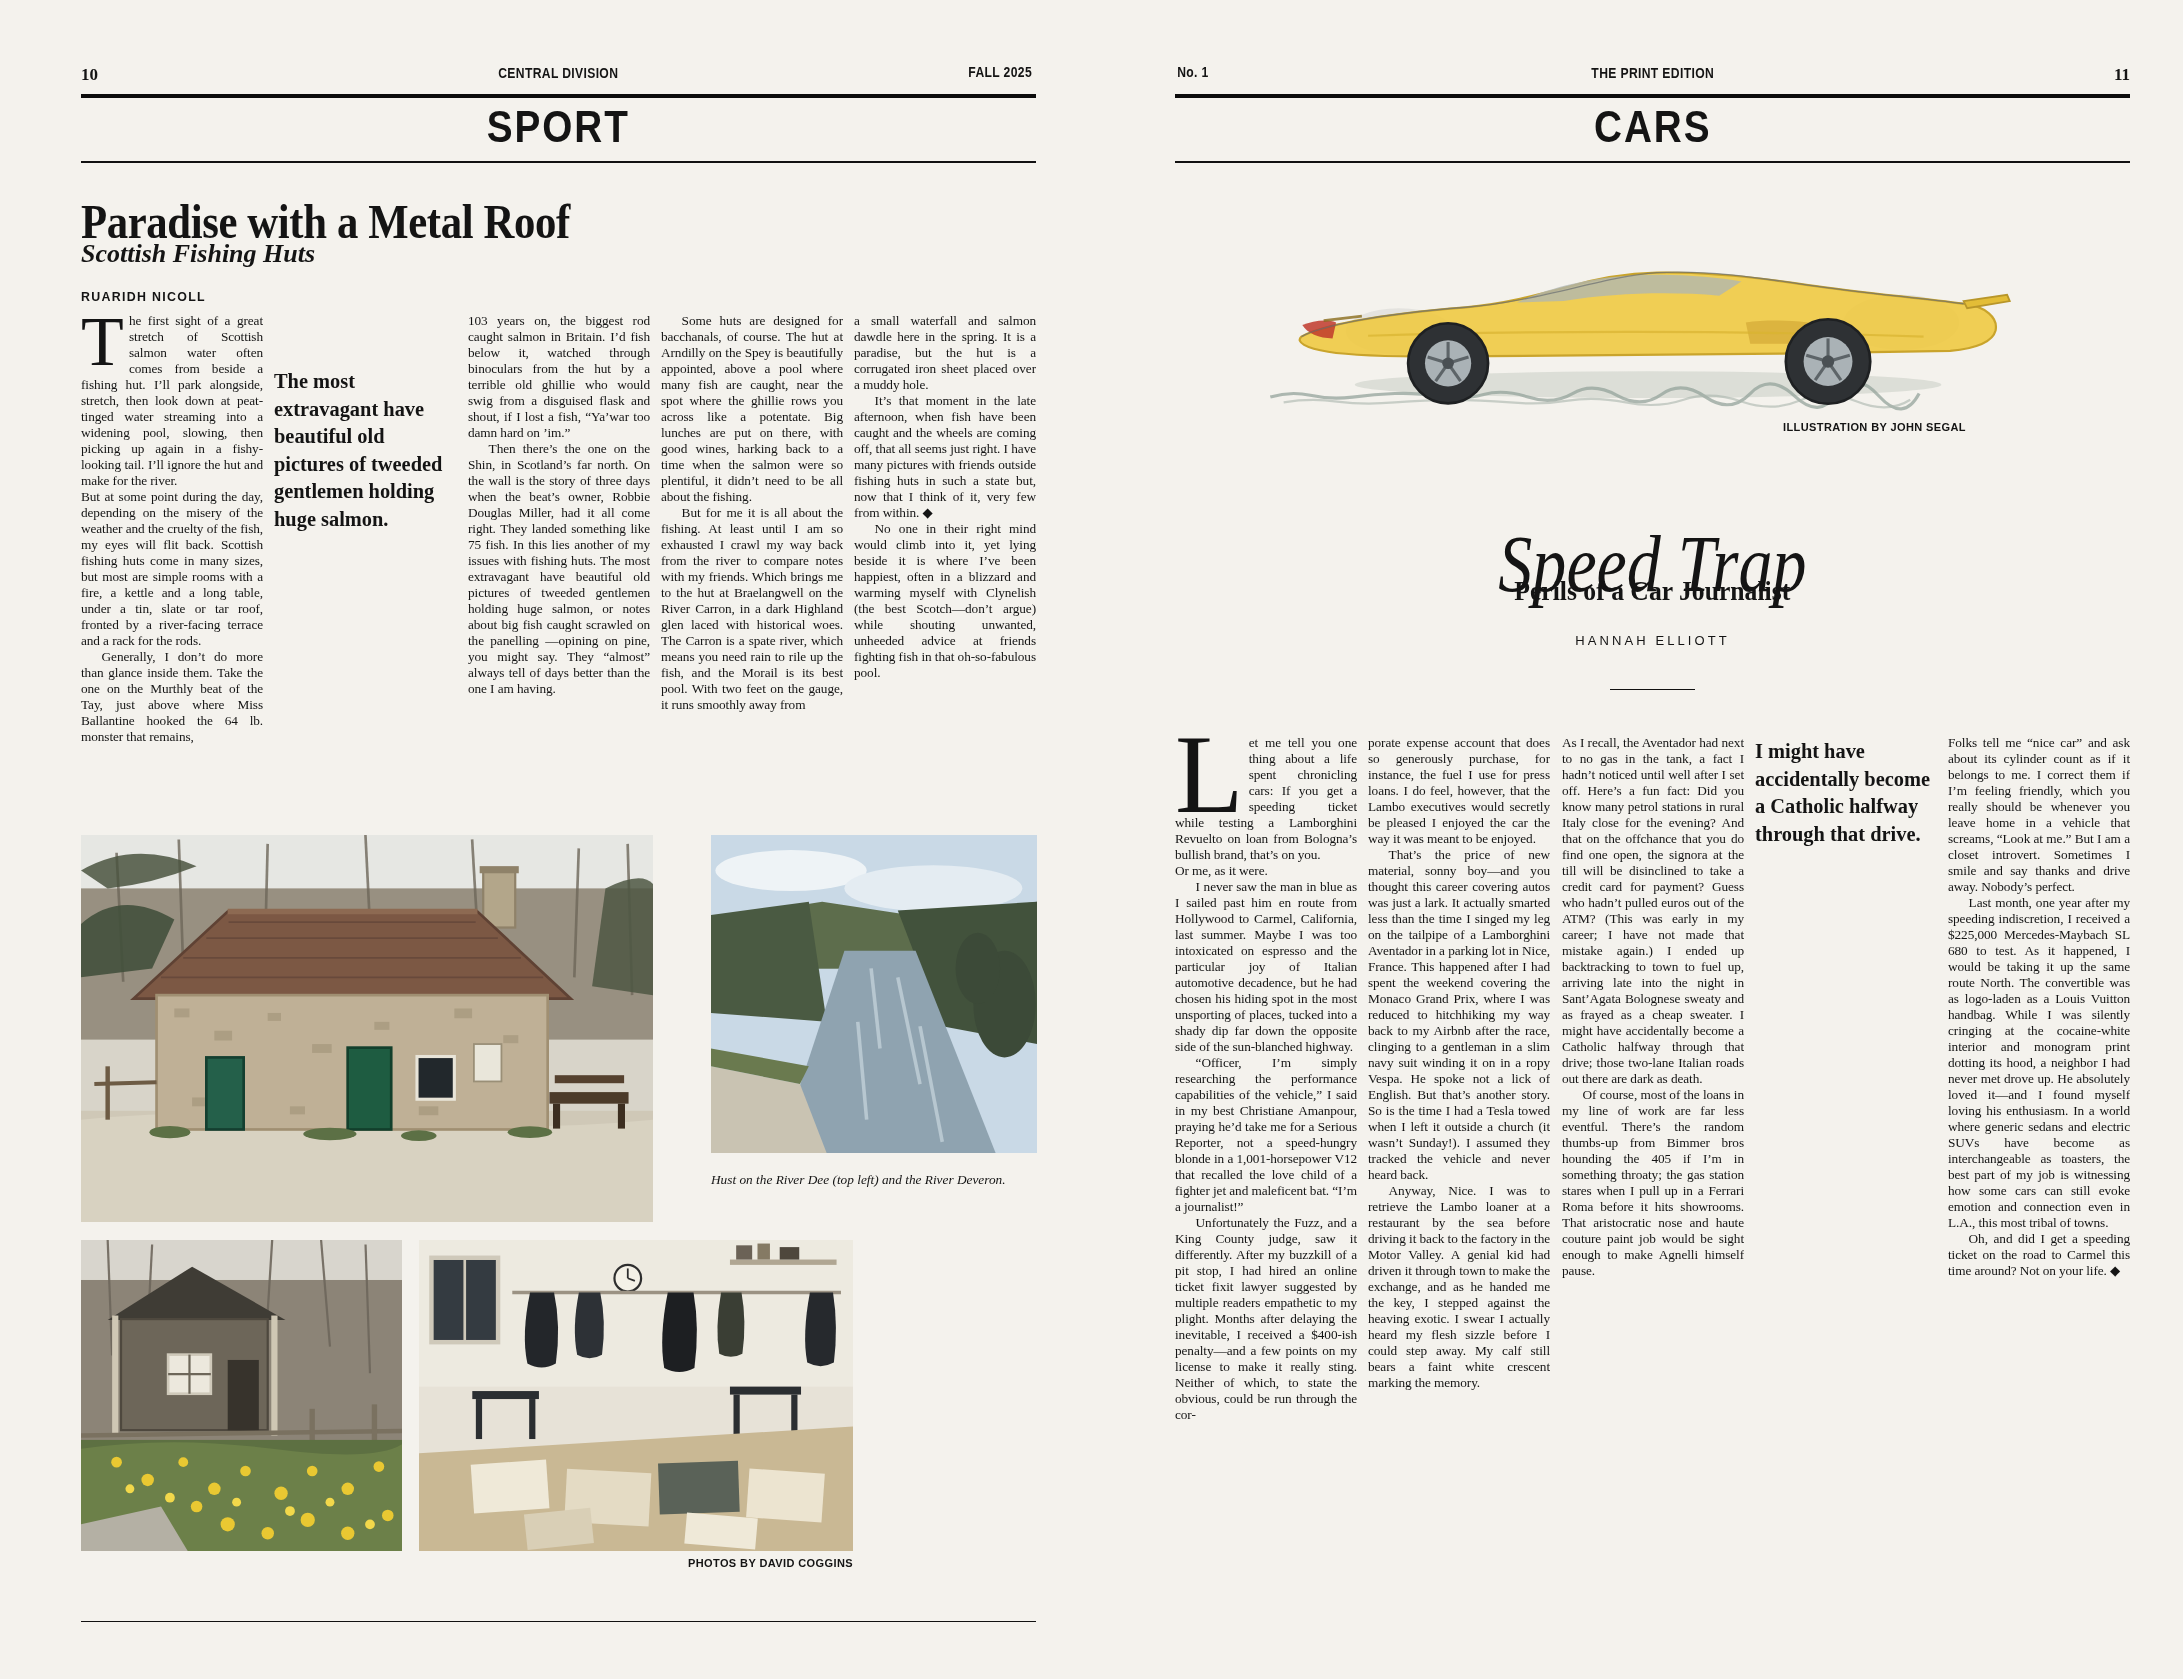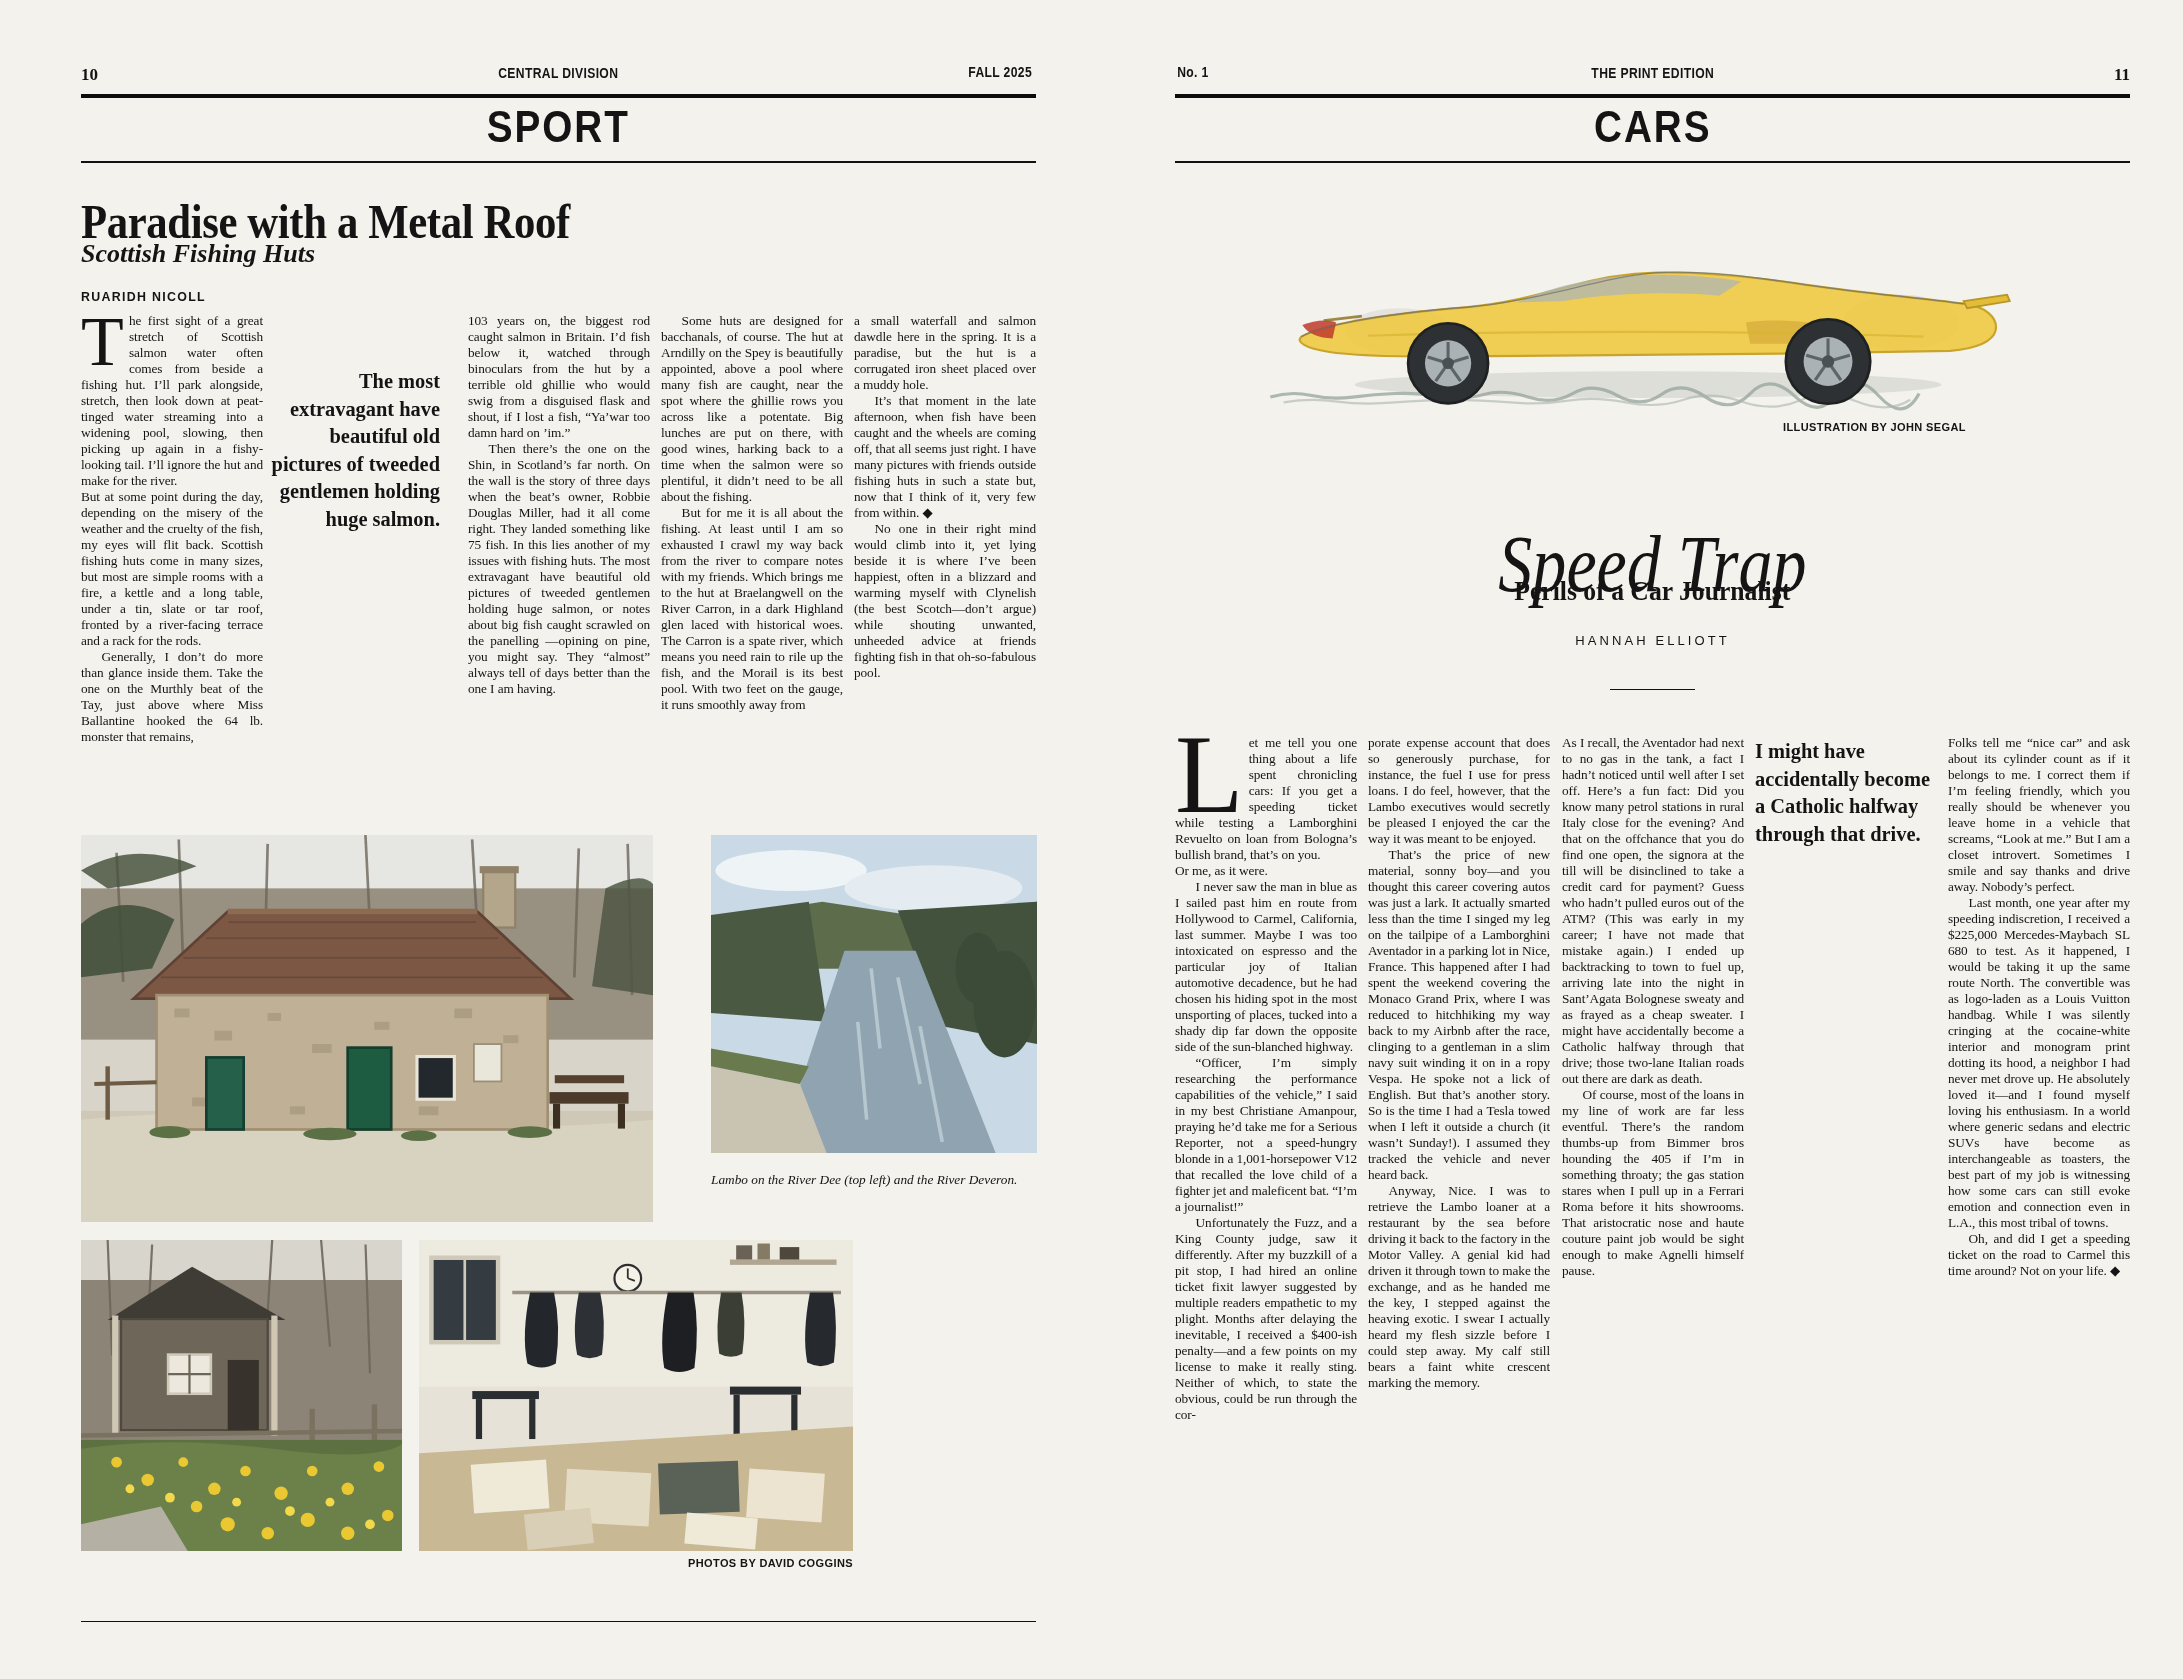--- a/index.html
+++ b/index.html
@@ -34,21 +34,21 @@
   .col.indent-first p:first-child{text-indent:1.55em;}
   #page-left .col{top:313px;max-height:511px;}
   #page-right .col{top:735px;max-height:844px;}
   .c1{left:0;} .c2{left:193px;} .c3{left:387px;} .c4{left:580px;} .c5{left:773px;}
 
   .dc{float:left;font-weight:500;padding:3.6px 5.3px 0 0;}
   .dc-t{font-size:70px;line-height:50px;}
   .dc-l{font-size:112px;line-height:67px;padding-top:6.2px;}
 
   .pullquote{position:absolute;width:182px;font:600 20.4px/27.5px "Liberation Serif",serif;text-align:left;}
-  #pq-left{left:177px;top:368px;text-align:right;}
+  #pq-left{left:193px;top:368px;}
   #pq-right{left:580px;top:738px;}
 
   
   .photo{position:absolute;overflow:hidden;background:#d8d4c9;}
   .photo svg{display:block;width:100%;height:100%;}
   #ph-hut{left:0;top:835px;width:572px;height:387px;}
   #ph-river{left:630px;top:835px;width:326px;height:318px;}
   #ph-daff{left:0;top:1240px;width:321px;height:311px;}
   #ph-int{left:338px;top:1240px;width:434px;height:311px;}
   .photo-caption{position:absolute;left:630px;top:1172px;width:326px;
@@ -183,21 +183,21 @@
           <path d="M470 430 L520 690"></path>
       </g>
       <path d="M0 520 L200 560 L260 715 L0 715 Z" fill="#c9c3b2"></path>
       <path d="M0 480 L220 520 L200 560 L0 520 Z" fill="#6a7a4f"></path>
       <g fill="#3c4a38">
           <ellipse cx="660" cy="380" rx="70" ry="120"></ellipse>
           <ellipse cx="600" cy="300" rx="50" ry="80"></ellipse>
         </g>
     </svg>
   </figure>
-  <figcaption class="photo-caption">Lambo on the River Dee (top left) and the River Deveron.</figcaption>
+  <figcaption class="photo-caption">Hust on the River Dee (top left) and the River Deveron.</figcaption>
 
   <figure class="photo" id="ph-daff" style="margin:0">
     <svg viewBox="0 0 722 700" preserveAspectRatio="none">
       <rect width="722" height="700" fill="#8c8477"></rect>
       <rect width="722" height="90" fill="#d8d5cd"></rect>
       <g stroke="#6e675c" stroke-width="5" opacity=".9">
         <line x1="60" y1="0" x2="70" y2="260"></line>
           <line x1="160" y1="10" x2="150" y2="200"></line>
         <line x1="540" y1="0" x2="560" y2="240"></line>
           <line x1="640" y1="10" x2="650" y2="300"></line>

